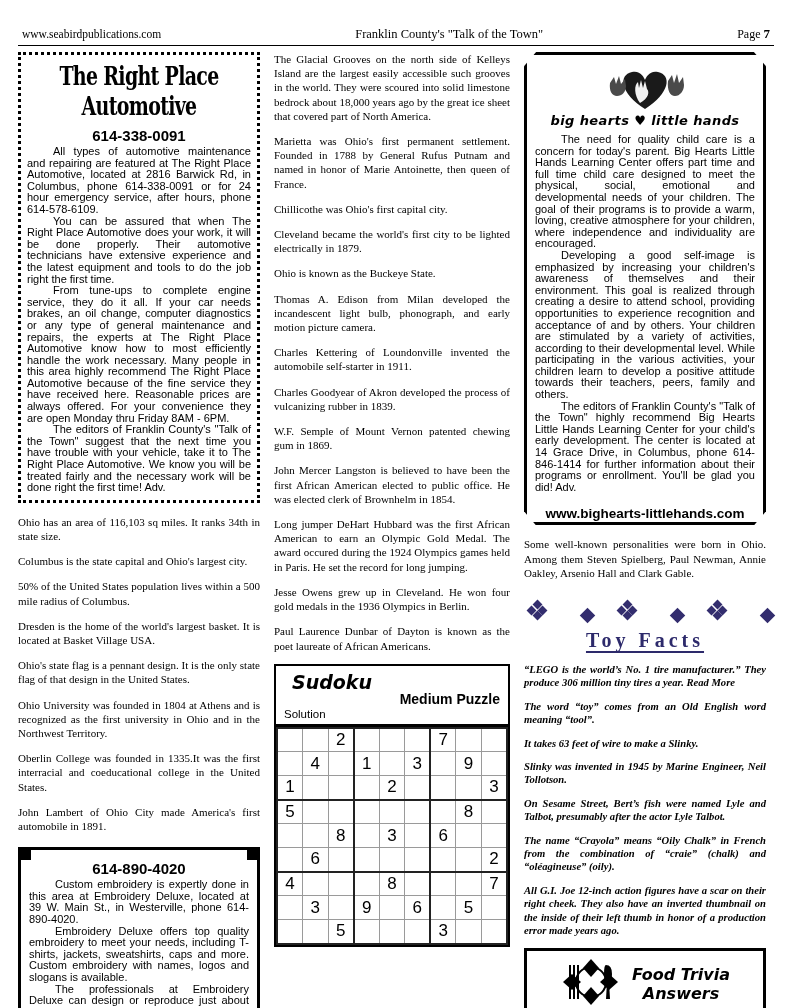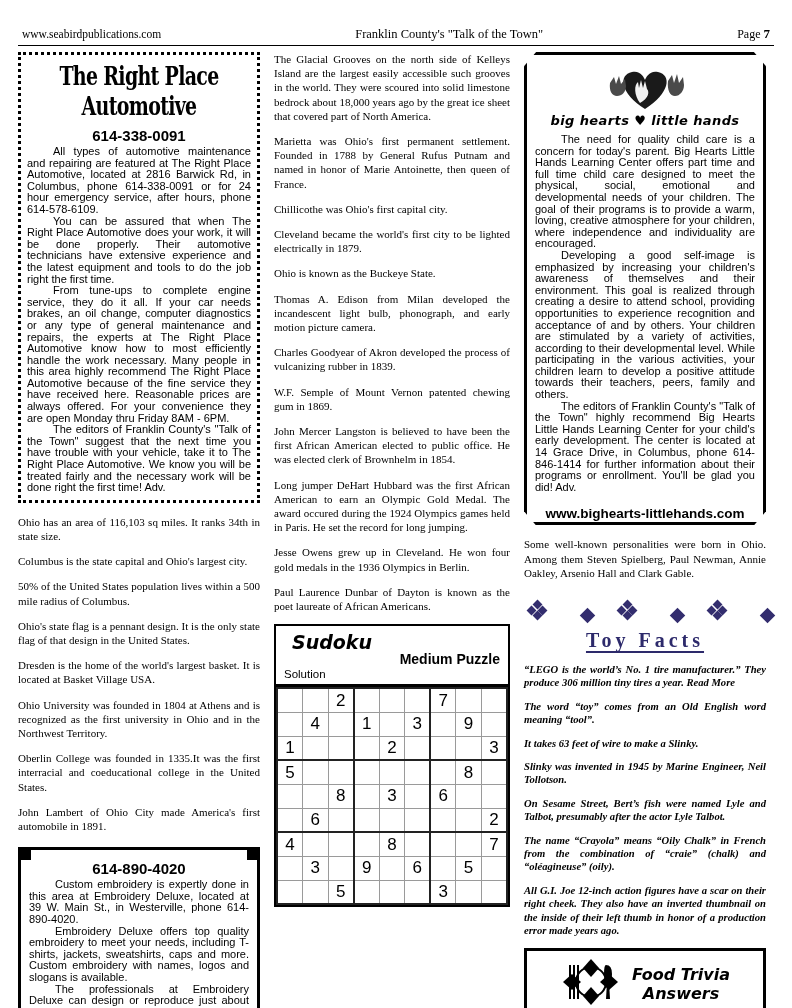--- a/index.html
+++ b/index.html
@@ -240,22 +240,22 @@
         <div class="ad-phone">614-338-0091</div>
         <p class="ad-copy">All types of automotive maintenance and repairing are featured at The Right Place Automotive, located at 2816 Barwick Rd, in Columbus, phone 614-338-0091 or for 24 hour emergency service, after hours, phone 614-578-6109.</p>
         <p class="ad-copy">You can be assured that when The Right Place Automotive does your work, it will be done properly. Their automotive technicians have extensive experience and the latest equipment and tools to do the job right the first time.</p>
         <p class="ad-copy">From tune-ups to complete engine service, they do it all. If your car needs brakes, an oil change, computer diagnostics or any type of general maintenance and repairs, the experts at The Right Place Automotive know how to most efficiently handle the work necessary. Many people in this area highly recommend The Right Place Automotive because of the fine service they have received here. Reasonable prices are always offered. For your convenience they are open Monday thru Friday 8AM - 6PM.</p>
         <p class="ad-copy">The editors of Franklin County's "Talk of the Town" suggest that the next time you have trouble with your vehicle, take it to The Right Place Automotive. We know you will be treated fairly and the necessary work will be done right the first time! Adv.</p>
       </div>
 
       <p class="body">Ohio has an area of 116,103 sq miles. It ranks 34th in state size.</p>
       <p class="body">Columbus is the state capital and Ohio's largest city.</p>
       <p class="body">50% of the United States population lives within a 500 mile radius of Columbus.</p>
+      <p class="body">Dresden is the home of the world's largest basket. It is located at Basket Village USA.</p>
       <p class="body">Ohio's state flag is a pennant design. It is the only state flag of that design in the United States.</p>
-      <p class="body">Dresden is the home of the world's largest basket. It is located at Basket Village USA.</p>
       <p class="body">Ohio University was founded in 1804 at Athens and is recognized as the first university in Ohio and in the Northwest Territory.</p>
       <p class="body">Oberlin College was founded in 1335.It was the first interracial and coeducational college in the United States.</p>
       <p class="body">John Lambert of Ohio City made America's first automobile in 1891.</p>
 
       <div class="ad-notch">
         <span class="nb"></span>
         <div class="ad-phone">614-890-4020</div>
         <p class="ad-copy">Custom embroidery is expertly done in this area at Embroidery Deluxe, located at 39 W. Main St., in Westerville, phone 614-890-4020.</p>
         <p class="ad-copy">Embroidery Deluxe offers top quality embroidery  to meet your needs, including T-shirts, jackets, sweatshirts, caps and more. Custom embroidery with names, logos and slogans is available.</p>
         <p class="ad-copy">The professionals at Embroidery Deluxe can design or reproduce just about anything you want for your club, business, school, restaurant or athletic team.</p>
@@ -265,20 +265,21 @@
 
     </div>
 
     <div class="col mid">
       <p class="body">The Glacial Grooves on the north side of Kelleys Island are the largest easily accessible such grooves in the world. They were scoured into solid limestone bedrock about 18,000 years ago by the great ice sheet that covered part of North America.</p>
       <p class="body">Marietta was Ohio's first permanent settlement. Founded in 1788 by General Rufus Putnam and named in honor of Marie Antoinette, then queen of France.</p>
       <p class="body">Chillicothe was Ohio's first capital city.</p>
       <p class="body">Cleveland became the world's first city to be lighted electrically in 1879.</p>
       <p class="body">Ohio is known as the Buckeye State.</p>
       <p class="body">Thomas A. Edison from Milan developed the incandescent light bulb, phonograph, and early motion picture camera.</p>
+      <p class="body">Charles Kettering of Loundonville invented the automobile self-starter in 1911.</p>
       <p class="body">Charles Goodyear of Akron developed the process of vulcanizing rubber in 1839.</p>
       <p class="body">W.F. Semple of Mount Vernon patented chewing gum in 1869.</p>
       <p class="body">John Mercer Langston is believed to have been the first African American elected to public office. He was elected clerk of Brownhelm in 1854.</p>
       <p class="body">Long jumper DeHart Hubbard was the first African American to earn an Olympic Gold Medal. The award occured during the 1924 Olympics games held in Paris. He set the record for long jumping.</p>
       <p class="body">Jesse Owens grew up in Cleveland. He won four gold medals in the 1936 Olympics in Berlin.</p>
       <p class="body">Paul Laurence Dunbar of Dayton is known as the poet laureate of African Americans.</p>
 
       <div class="sudoku-wrap">
         <div class="sudoku-head">
           <div class="sk-title">Sudoku</div>

